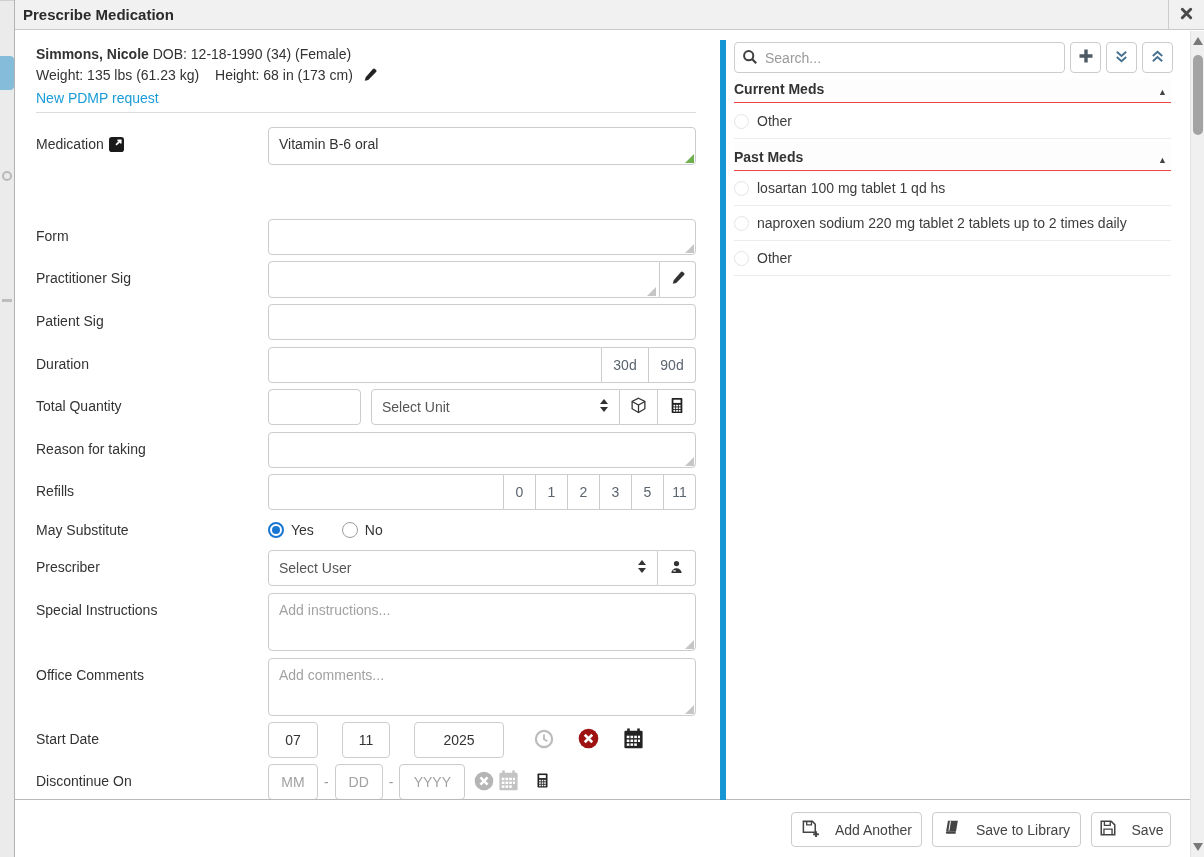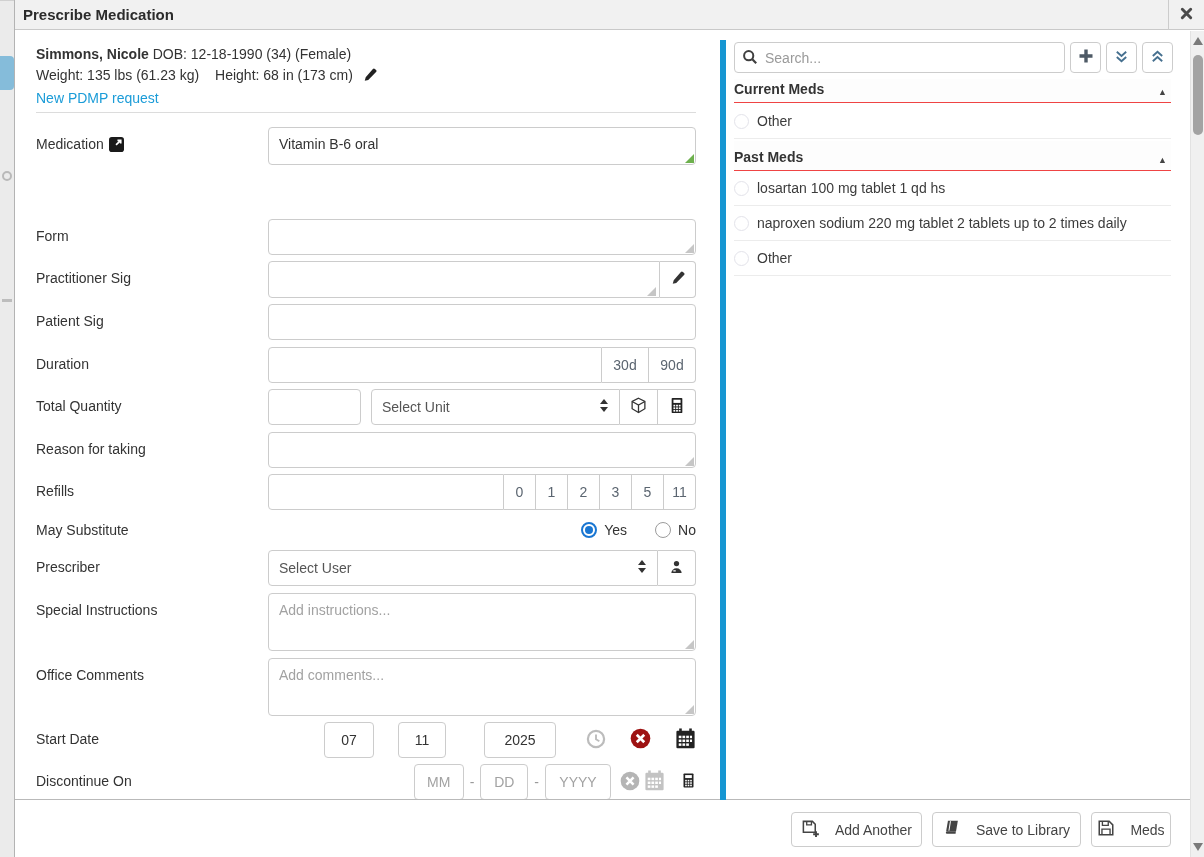--- a/index.html
+++ b/index.html
@@ -31,21 +31,21 @@
   .p-name { font-weight:bold; }
   .p-height { margin-left:12px; }
   .p-edit { display:inline-block; vertical-align:-2px; margin-left:6px; }
   .p-link { color:#1b9cd8; cursor:pointer; }
   .p-div { position:absolute; left:21px; top:112px; width:660px; border-bottom:1px solid #dcdcdc; }
 
   
   .row { position:absolute; left:21px; width:660px; display:flex; }
   .lbl { width:232px; flex:none; color:#333; padding-top:9px; }
   .lbl-icon { display:inline-block; vertical-align:-3px; margin-left:5px; }
-  .ctl { flex:1; position:relative; display:flex;justify-content:flex-end; }
+  .ctl { flex:1; position:relative; display:flex; }
 
   .inp, .txt { width:100%; height:36px; border:1px solid #ccc; border-radius:4px; background:#fff;
     font-family:"Liberation Sans", sans-serif; font-size:14px; color:#333; padding:0 10px; outline:none; }
   .txt { resize:none; padding-top:8px; overflow:hidden; }
   .inp::placeholder, .txt::placeholder { color:#a2a2a2; }
 
   .rh { position:absolute; right:2px; bottom:2px; width:0; height:0;
     border-style:solid; border-width:0 0 9px 9px; border-color:transparent transparent #c6c6c6 transparent; pointer-events:none; }
   .rh.green { border-color:transparent transparent #6db04d transparent; }
 
@@ -297,21 +297,21 @@
       <textarea class="txt" style="height: 58px;" placeholder="Add comments..."></textarea>
       <span class="rh"></span>
     </div>
   </div>
 
   <div class="row" style="top:722px">
     <div class="lbl">Start Date</div>
     <div class="ctl" style="height:36px; gap:24px">
       <input class="dinp" style="width: 50px;" value="07">
       <input class="dinp" style="width: 48px;" value="11">
-      <input class="dinp" style="width: 72px; margin-left: 14px;" value="2025">
+      <input class="dinp" style="width: 90px;" value="2025">
       <span class="dico" style="margin-left:6px">
         <span><svg width="20" height="20" viewBox="0 0 18 18">
               <circle cx="9" cy="9" r="7.3" fill="none" stroke="#bcbcbc" stroke-width="2"></circle>
               <path d="M9 5 V9.2 L12 11" stroke="#bcbcbc" stroke-width="1.7" fill="none"></path>
             </svg></span>
       </span>
       <span class="dico">
         <span><svg width="21" height="21" viewBox="0 0 18 18">
               <circle cx="9" cy="9" r="8.4" fill="#9e1212"></circle>
               <path d="M5.8 5.8 L12.2 12.2 M12.2 5.8 L5.8 12.2" stroke="#fff" stroke-width="2.3"></path>
@@ -462,21 +462,21 @@
           <path d="M8.3 2.4 L6.6 13" stroke="#fff" stroke-width="1.1" fill="none"></path>
         </svg></span>
     <span>Save to Library</span>
   </div>
   <div class="fbtn" style="left:1076px; width:80px">
     <span><svg width="18" height="18" viewBox="0 0 20 20">
           <path d="M2.5 2.5 h11 l4 4 v11 h-15z" fill="none" stroke="#444" stroke-width="1.7"></path>
           <path d="M6 2.5 v4.5 h6.5 v-4.5" fill="none" stroke="#444" stroke-width="1.5"></path>
           <path d="M5.5 17.2 v-6 h9 v6" fill="none" stroke="#444" stroke-width="1.5"></path>
         </svg></span>
-    <span>Meds</span>
+    <span>Save</span>
   </div>
 
   <div class="sbar">
     <div class="sbar-up"></div>
     <div class="sbar-thumb"></div>
     <div class="sbar-down"></div>
   </div>
 
 </div>
 

